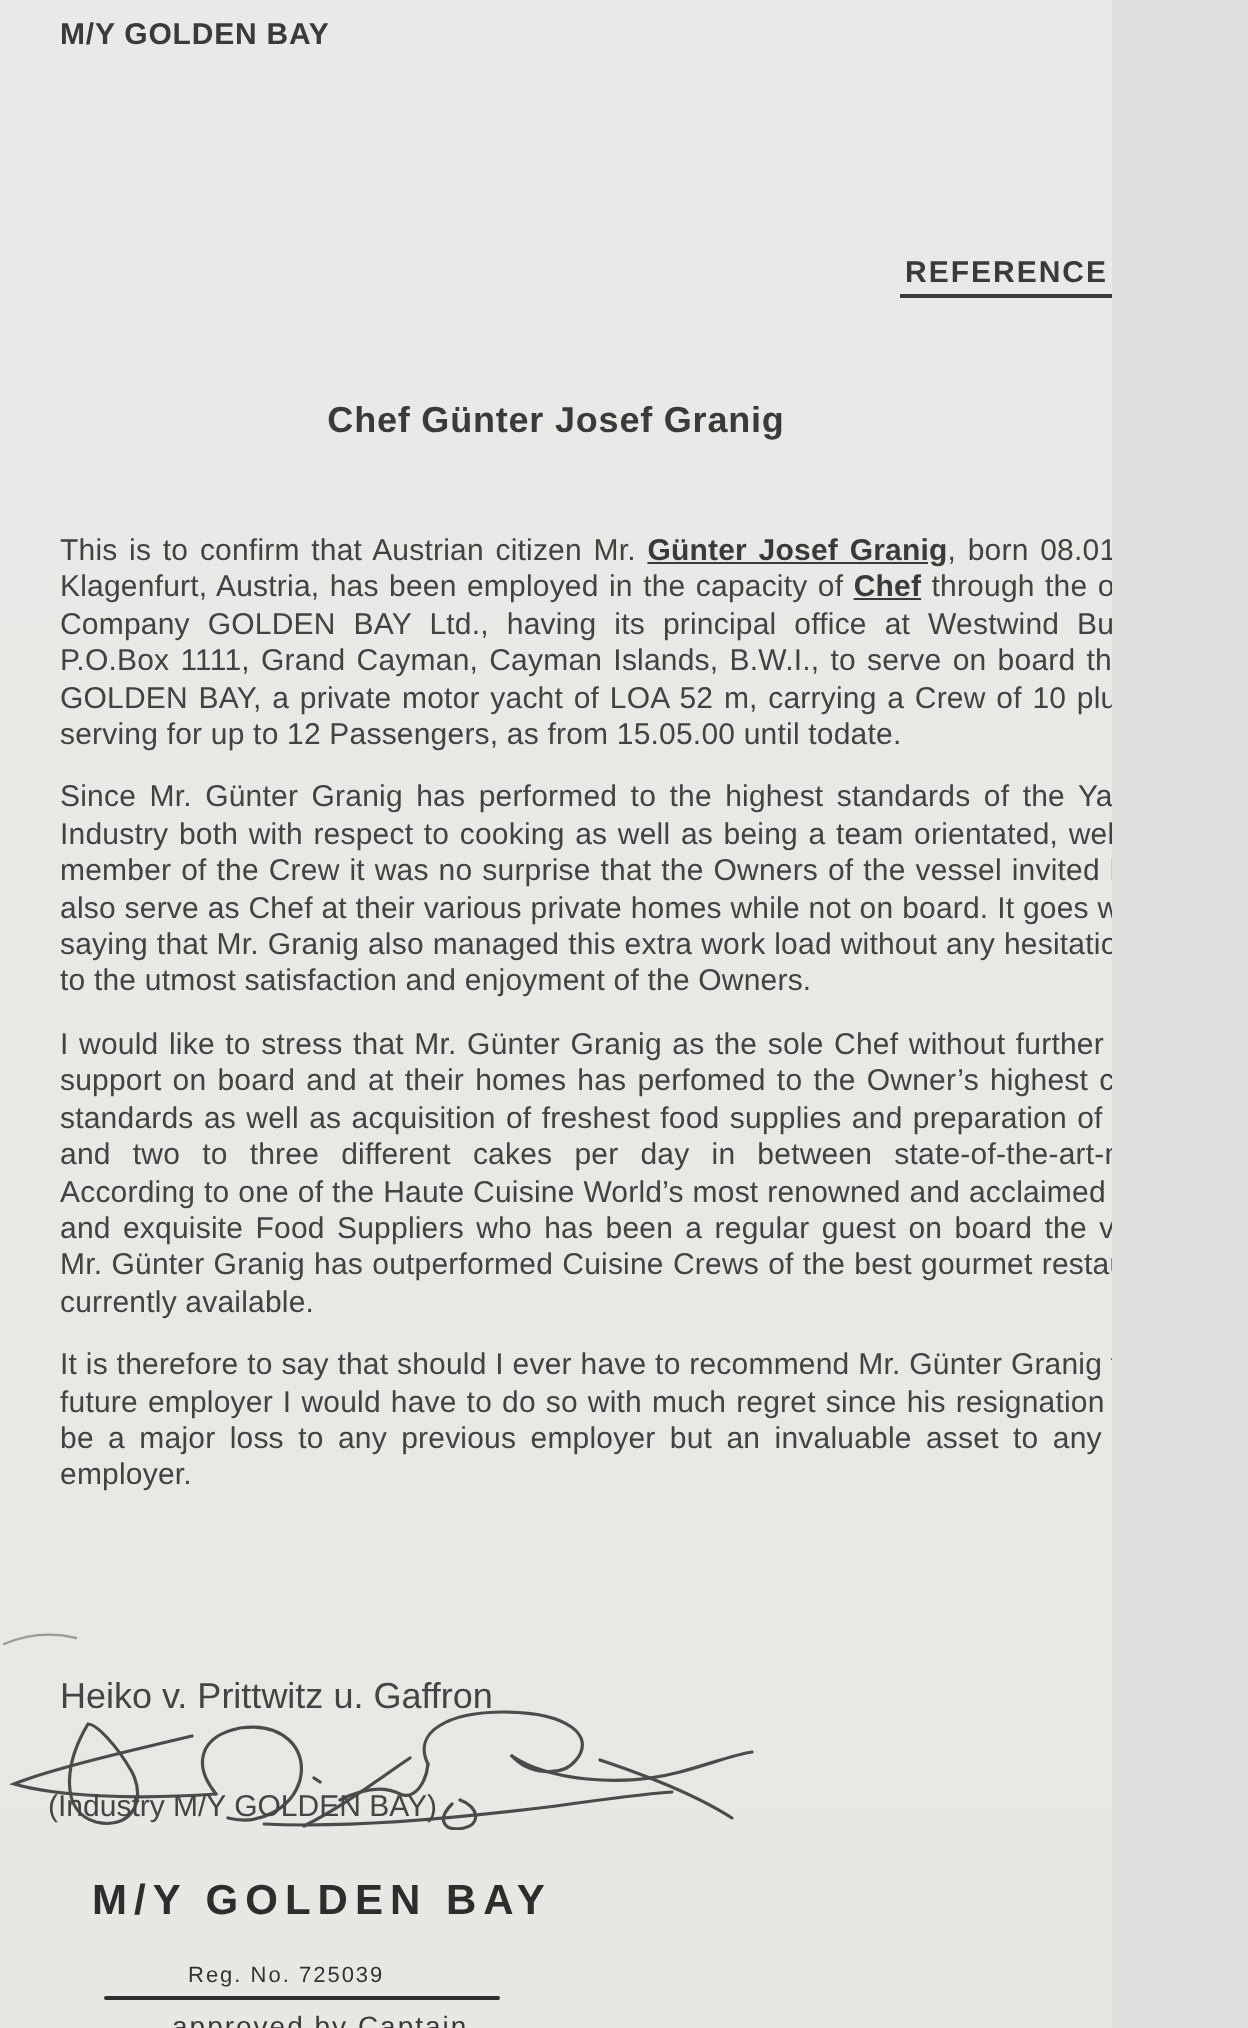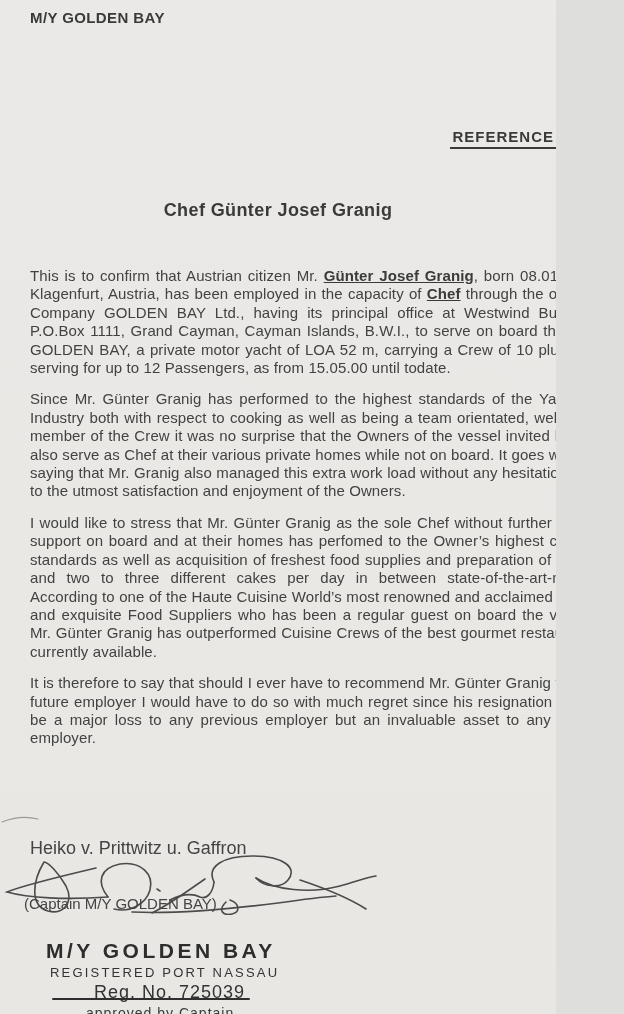--- a/index.html
+++ b/index.html
@@ -36,21 +36,21 @@
   .para .b { font-weight:bold; color:#3a3a3a;text-decoration:underline; }
   
   .sig-name { position:absolute; top:826px; left:30px; font-size:18px; color:#444;margin-top:12px; }
   .sig-svg { position:absolute; top:810px; left:0; width:450px; height:105px; }
   .sig-svg path { fill:none; stroke:#4b4b4b; stroke-width:1.6; stroke-linecap:round; }
   .sig-svg path.faint { stroke:#9a9a98; stroke-width:1.2; }
   .sig-role { position:absolute; top:895px; left:24px; font-size:15px; color:#444; }
   
   .stamp-vessel { position:absolute; top:939px; left:46px; font-size:21px; font-weight:bold; letter-spacing:3.5px; color:#2d2d2d; }
   .stamp-port { position:absolute; top:965px; left:50px; font-size:13px; letter-spacing:2.2px; color:#333; }
-  .stamp-reg { position:absolute; top:982px; left:94px; font-size:18px; letter-spacing:1px; color:#333;text-decoration:underline; }
+  .stamp-reg { position:absolute; top:982px; left:94px; font-size:11px; letter-spacing:1px; color:#333; }
   .stamp-rule { position:absolute; top:998px; left:52px; width:198px; height:2px; background:#2f2f2f; border-radius:1px; }
   .stamp-approved { position:absolute; top:1005px; left:86px; font-size:14px; letter-spacing:1px; color:#3a3a3a; }
 </style>
 </head>
 <body>
 
 <div class="page">
 
   <div class="header">
     <span class="vessel">M/Y GOLDEN BAY</span>
@@ -79,21 +79,20 @@
     <path d="M 157,79 l 3,2"></path>
     <path d="M 170,90 C 182,84 192,83 200,87 C 207,90 213,82 214,72"></path>
     <path d="M 214,72 C 206,56 224,46 252,46 C 284,46 298,58 288,70 C 281,79 264,77 256,68"></path>
     <path d="M 256,68 C 274,80 310,84 340,76 C 355,72 368,67 376,66"></path>
     <path d="M 132,102 C 172,104 230,99 278,93 C 306,89 322,87 336,86"></path>
     <path d="M 226,92 C 218,100 222,106 232,104 C 241,102 239,93 230,90"></path>
     <path d="M 152,103 C 172,93 190,79 205,69"></path>
     <path d="M 300,70 C 330,80 352,90 366,99"></path>
   </svg>
 
-  <div class="sig-role">(Captain M/Y GOLDEN BAY)</div>
+  <div class="sig-role">(Industry M/Y GOLDEN BAY)</div>
 
   <div class="stamp-vessel">M/Y GOLDEN BAY</div>
-  <div class="stamp-port">REGISTERED PORT NASSAU</div>
   <div class="stamp-reg">Reg. No. 725039</div>
   <div class="stamp-rule"></div>
   <div class="stamp-approved">approved by Captain</div>
 
 </div>
 
 </body></html>

